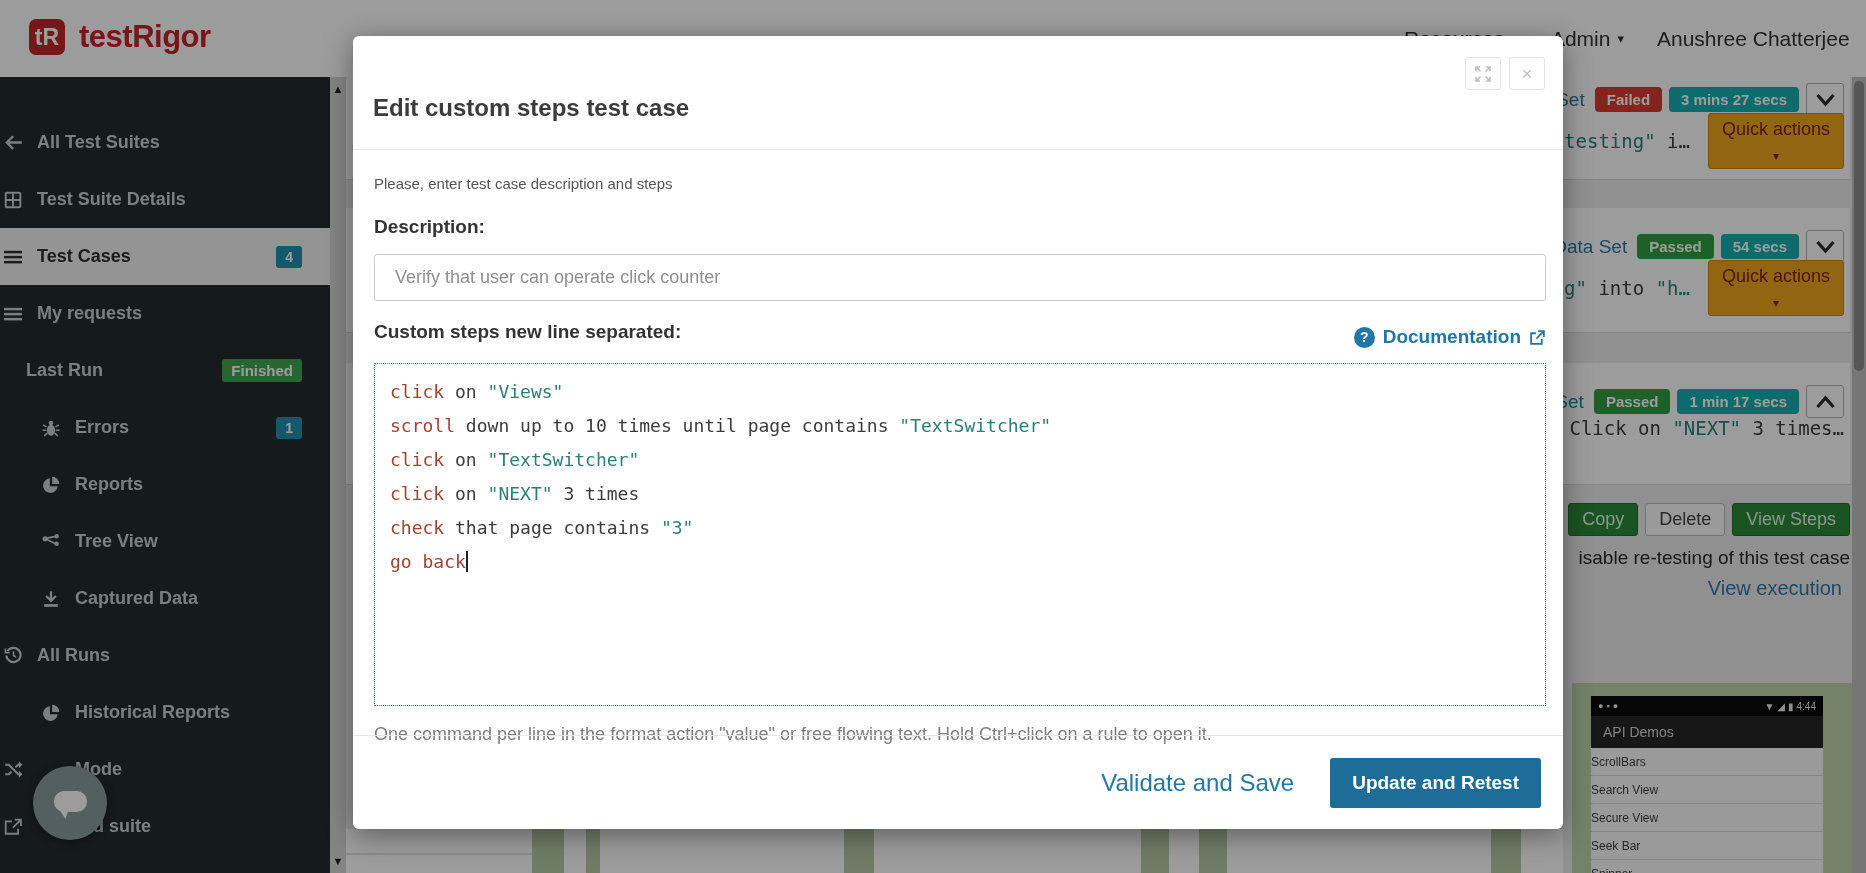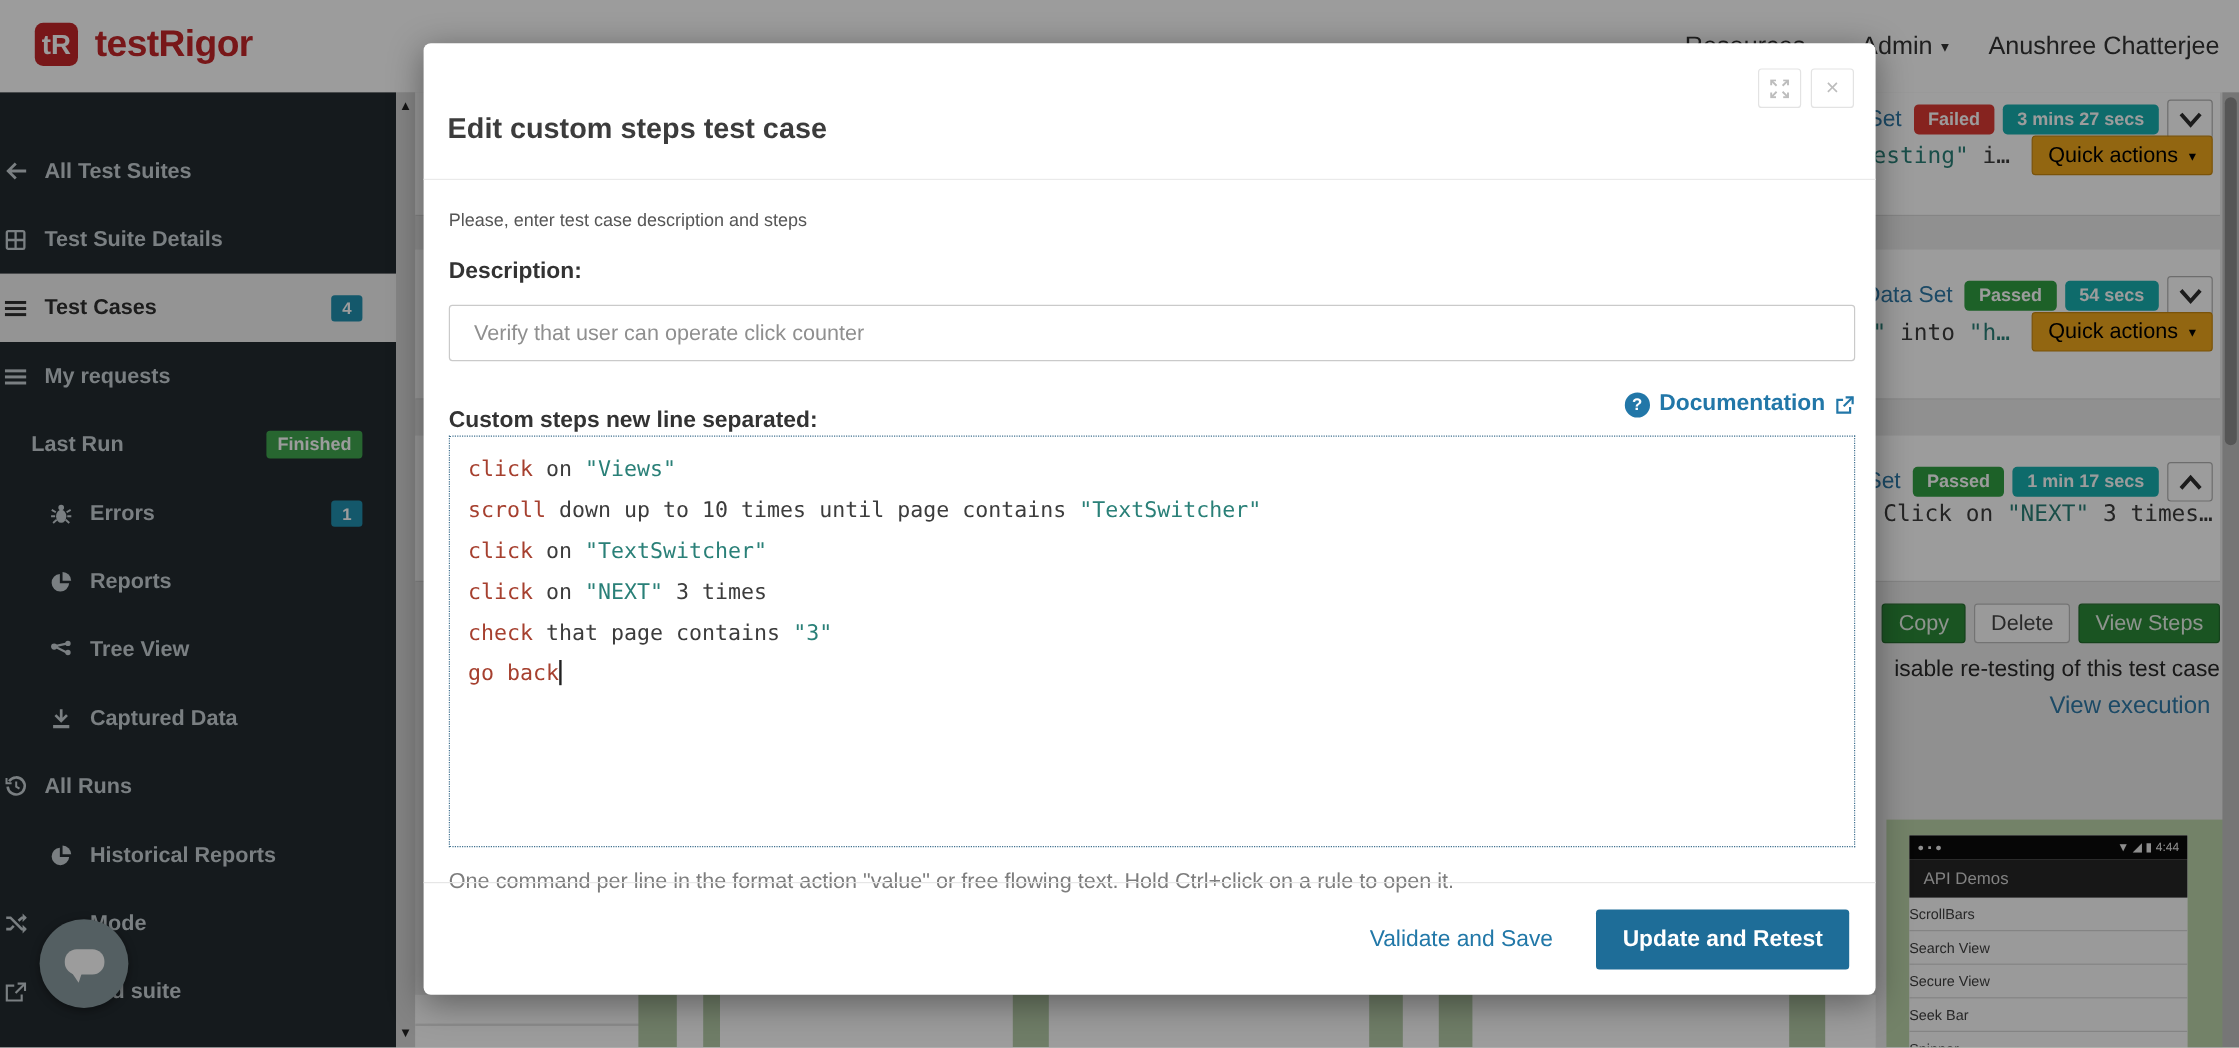--- a/index.html
+++ b/index.html
@@ -55,22 +55,22 @@
   .run-link { color:#2f79a7; font-size:19px; cursor:pointer; margin-right:3px; }
   .badge { display:inline-block; padding:4px 12px; border-radius:4px; font-weight:bold; font-size:15px; color:#fff; }
   .badge.failed { background:#dc3a33; }
   .badge.passed { background:#309f42; }
   .badge.duration { background:#17afaf; }
   .chev-btn { width:38px; height:33px; background:#fff; border:1px solid #b3b3b3; border-radius:3px;
     display:flex; align-items:center; justify-content:center; color:#2e2e2e; cursor:pointer; }
   .run-snip { position:absolute; right:6px; display:flex; align-items:center; gap:18px; }
   .mono { font-family:"DejaVu Sans Mono", monospace; font-size:19px; color:#333; white-space:pre; }
   .tk-s { color:#2a8078; } .tk-k { color:#a6402f; } .tk-p { color:#3c3c3c; }
-  .qa-btn { background:#efa71d; border:1px solid #c8880f; color:#000000; font-size:18px; padding:5px 13px;
-    border-radius:3px; display:inline-flex; align-items:center; gap:9px; cursor:pointer; }
+  .qa-btn { background:#efa71d; border:1px solid #c8880f; color:#7f1d1d; font-size:18px; padding:5px 13px;
+    border-radius:3px; display:inline-flex; align-items:center; gap:9px; cursor:pointer;flex-direction:column; }
   .qa-caret { font-size:12px; }
 
   .actions-row { position:absolute; top:426px; right:16px; display:flex; gap:7px; }
   .act { font-size:18px; padding:5px 13px; border-radius:3px; border:1px solid transparent; cursor:pointer; }
   .act.green { background:#2c8a39; color:#e9f2e9; border-color:#236c2d; }
   .act.light { background:#fcfcfc; color:#444; border-color:#bdbdbd; }
   .bg-note { position:absolute; top:470px; right:16px; font-size:19px; color:#2a2a2a; }
   .view-exec { position:absolute; top:500px; right:24px; font-size:20px; color:#2f79a7; cursor:pointer; }
 
   
@@ -99,33 +99,33 @@
   .m-title { position:absolute; left:20px; top:58px; font-size:24px; font-weight:bold; color:#3c3c3c; }
   .m-ctrl { position:absolute; top:21px; right:18px; display:flex; gap:8px; }
   .m-btn { width:36px; height:33px; border:1px solid #e3e3e3; background:#fff; border-radius:3px;
     color:#bdbdbd; display:flex; align-items:center; justify-content:center; cursor:pointer; font-size:19px; }
   .m-divider { position:absolute; left:0; top:113px; width:100%; border-top:1px solid #eaeaea; }
   .m-subtitle { position:absolute; left:21px; top:139px; font-size:15px; color:#555; }
   .m-label { position:absolute; left:21px; font-size:19px; font-weight:bold; color:#333; }
   .lbl-desc { top:180px; }
   .m-input { position:absolute; left:21px; top:218px; width:1172px; height:47px; border:1px solid #cacaca;
     border-radius:3px; padding:0 20px; font-size:18px; color:#8f8f8f; font-family:"Liberation Sans",sans-serif; background:#fff; }
-  .lbl-steps { top:304px;text-align:right; }
+  .lbl-steps { top:285px;text-align:right; }
   .doc-link { position:absolute; right:17px; top:290px; display:flex; align-items:center; gap:8px;
     color:#2277a8; font-size:19px; font-weight:bold; cursor:pointer; }
   .qmark { width:21px; height:21px; border-radius:50%; background:#2277a8; color:#fff; font-size:14px;
     font-weight:bold; display:flex; align-items:center; justify-content:center; }
   .m-steps { position:absolute; left:21px; top:327px; width:1172px; height:343px; border:1px dotted #40718f;
     padding:11px 15px; cursor:text; overflow:hidden; }
   .code-line { font-family:"DejaVu Sans Mono", monospace; font-size:18px; line-height:34px; white-space:pre; }
   .tcursor { display:inline-block; width:2px; height:21px; background:#222; vertical-align:-4px; }
   .m-helper { position:absolute; left:21px; top:688px; font-size:18px; color:#7d7d7d; }
   .m-footer { position:absolute; left:0; bottom:0; width:100%; height:94px; border-top:1px solid #e6e6e6;
     display:flex; align-items:center; justify-content:flex-end; padding-right:22px; gap:36px; }
-  .validate-link { color:#2278a8; font-size:19px; cursor:pointer;text-align:right; }
+  .validate-link { color:#2278a8; font-size:24px; cursor:pointer;text-align:right; }
   .update-btn { background:#1e6d98; color:#fff; font-size:19px; font-weight:bold; border:none;
     padding:14px 22px; border-radius:3px; cursor:pointer; }
 </style>
 </head>
 <body>
 
 <div class="screen">
 
   <div class="page">
 

